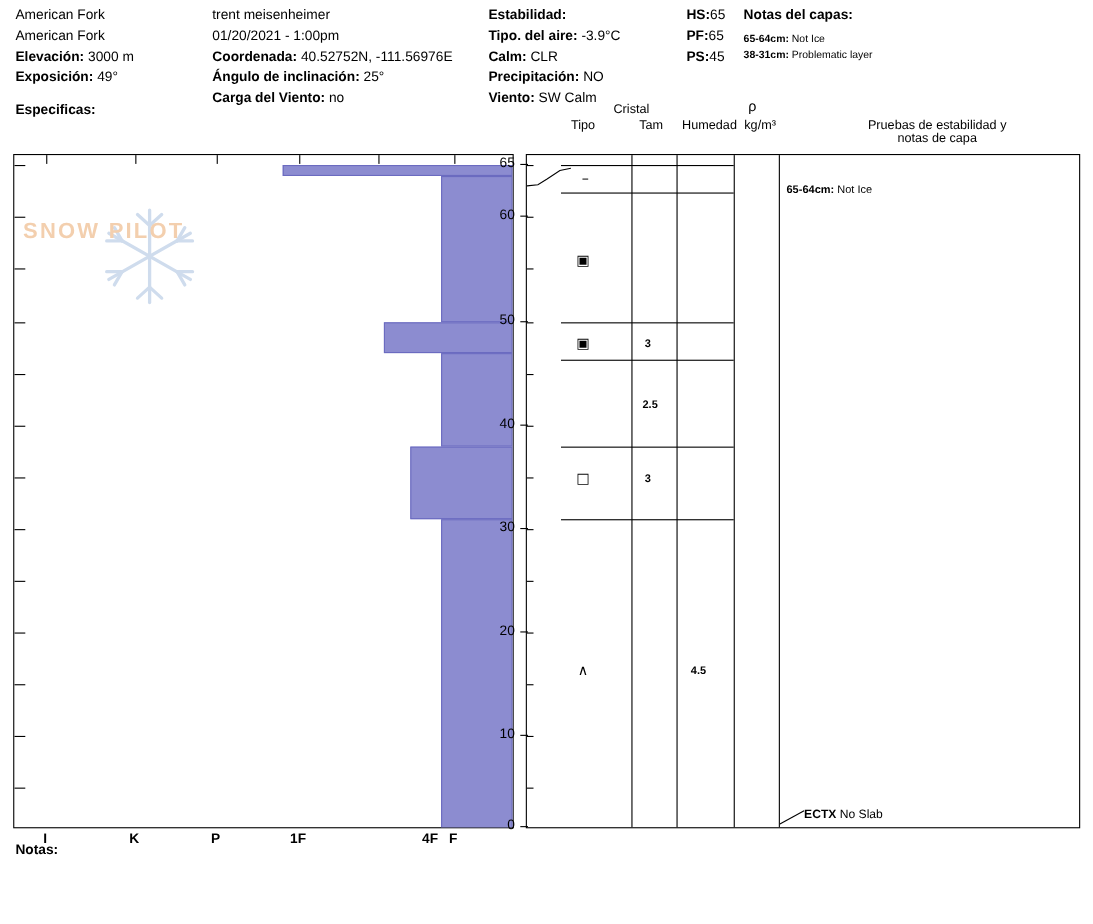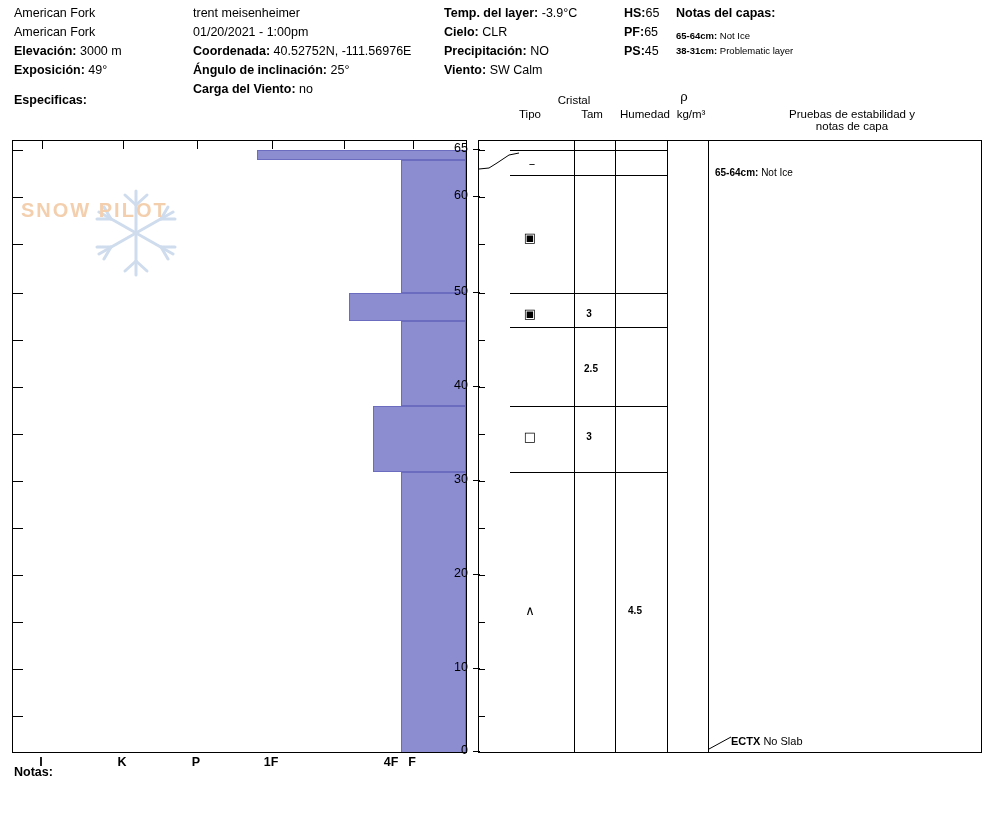--- a/index.html
+++ b/index.html
@@ -243,25 +243,29 @@
         <span>25°</span>
       </div>
       <div class="hdr-line">
         <span class="b">Carga del Viento:</span>
         <span>no</span>
       </div>
     </div>
 
     <div class="hdr-col hdr-col3">
       <div class="hdr-line">
-        <span class="b">Temp. del layer:</span>
+        <span class="b">Estabilidad:</span>
+        <span></span>
+      </div>
+      <div class="hdr-line">
+        <span class="b">Tipo. del aire:</span>
         <span>-3.9°C</span>
       </div>
       <div class="hdr-line">
-        <span class="b">Cielo:</span>
+        <span class="b">Calm:</span>
         <span>CLR</span>
       </div>
       <div class="hdr-line">
         <span class="b">Precipitación:</span>
         <span>NO</span>
       </div>
       <div class="hdr-line">
         <span class="b">Viento:</span>
         <span>SW Calm</span>
       </div>

